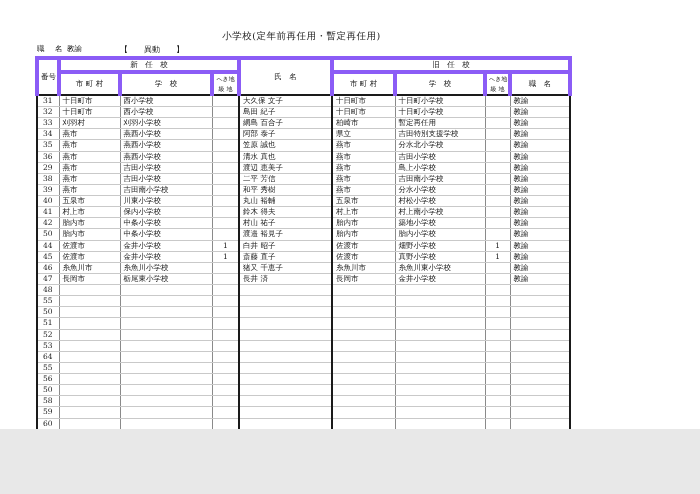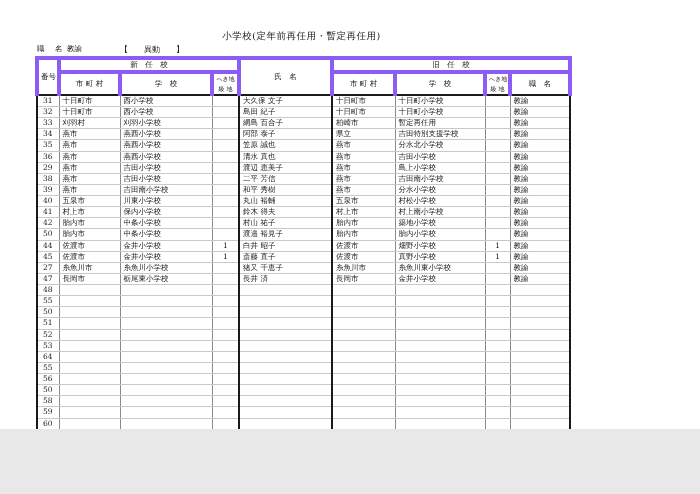--- a/index.html
+++ b/index.html
@@ -261,21 +261,21 @@
           <td class="txt">佐渡市</td>
           <td class="txt">金井小学校</td>
           <td class="ctr">1</td>
           <td class="txt thick-left">斎藤 直子</td>
           <td class="txt thick-left">佐渡市</td>
           <td class="txt">真野小学校</td>
           <td class="ctr">1</td>
           <td class="txt">教諭</td>
         </tr>
         <tr>
-          <td class="num">27</td>
+          <td class="num">46</td>
           <td class="txt">糸魚川市</td>
           <td class="txt">糸魚川小学校</td>
           <td class="ctr"></td>
           <td class="txt thick-left">猪又 千恵子</td>
           <td class="txt thick-left">糸魚川市</td>
           <td class="txt">糸魚川東小学校</td>
           <td class="ctr"></td>
           <td class="txt">教諭</td>
         </tr>
         <tr>

